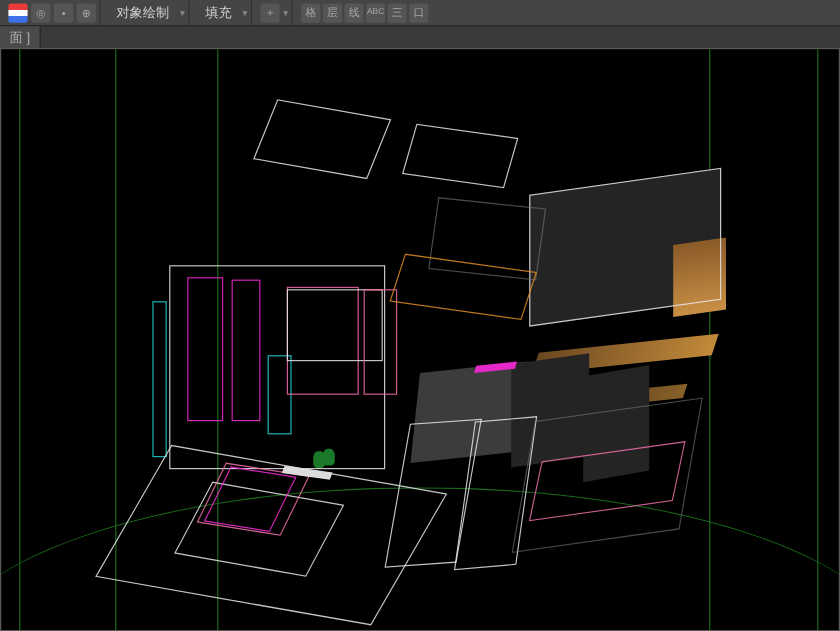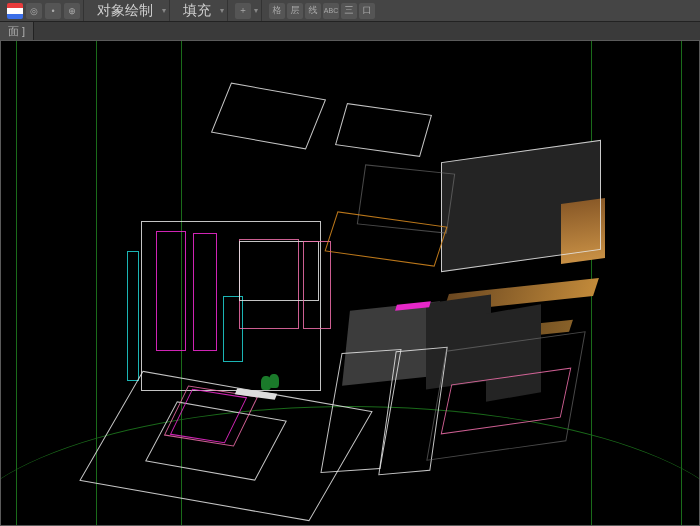--- a/index.html
+++ b/index.html
@@ -38,21 +38,21 @@
       display: flex;
       align-items: center;
       justify-content: center;
       font-size: 9px;
       color: #aaa;
       cursor: pointer;
     }
     .tb-flag { background: linear-gradient(180deg,#e83c3c 33%,#fff 33%,#fff 66%,#3c6fe8 66%); }
     .tb-label {
       color: #d0d0d0;
-      font-size: 14px;
+      font-size: 11px;
       padding: 0 6px;
       cursor: default;
     }
     .label-sub {
       background: #4a4a4a;
       color: #b0b0b0;
       font-size: 11px;
       padding: 2px 8px;
       display: inline-block;
       border-right: 1px solid #222;

